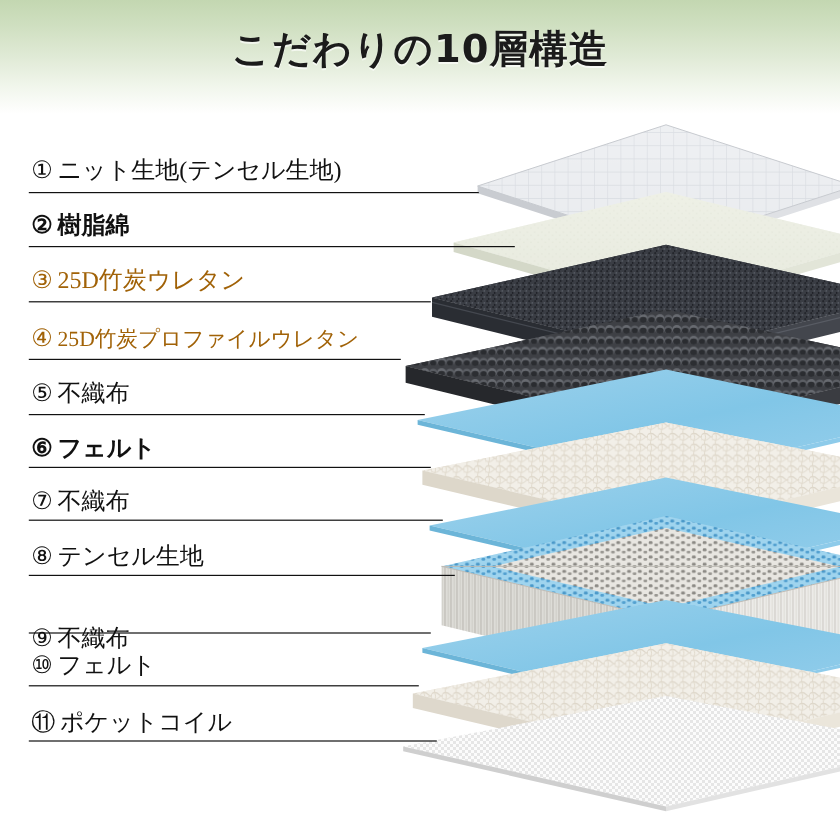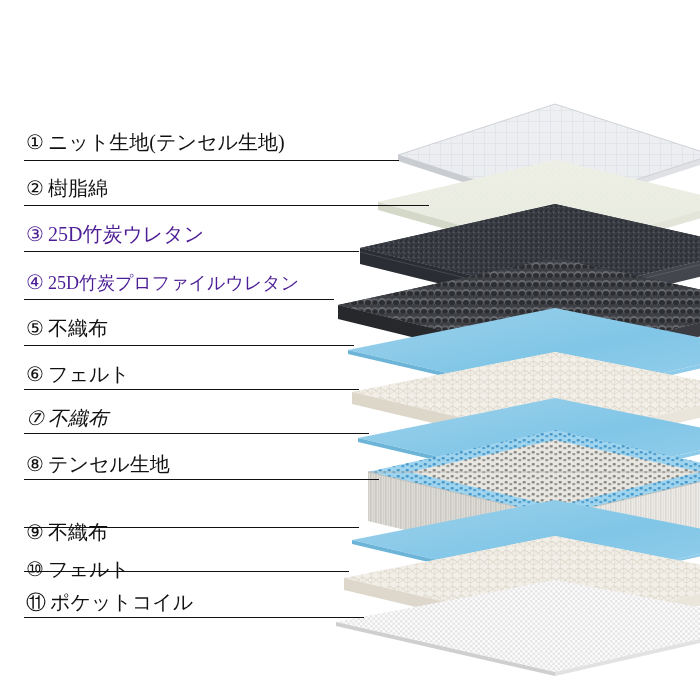--- a/index.html
+++ b/index.html
@@ -23,33 +23,36 @@
 
   
   .lbl{
     position:absolute;left:26px;
     font-family:"Liberation Serif","DejaVu Serif",serif;
     font-size:20px;color:#111;white-space:nowrap;
     line-height:24px;
   }
   .lbl .num{display:inline-block;margin-right:4px;font-size:20px;}
   .lbl.small{font-size:18px;}
-  .lbl.red{color:#4c1d95;}
+  .lbl.red{color:#a16207;}
   .rule{
     position:absolute;left:24px;height:0;border-top:1.4px solid #111;
   }
 
   
   #stack{position:absolute;left:0;top:0;width:700px;height:700px;}
 </style>
 </head>
 <body>
 
 <div id="stage">
 
+  <div id="header">
+    <div id="title">こだわりの10層構造</div>
+  </div>
 
   <div id="stack">
     <svg width="700" height="700" viewBox="0 0 700 700">
       <defs>
 
         <pattern id="pKnit" width="11" height="11" patternUnits="userSpaceOnUse">
           <rect width="11" height="11" fill="#eceef1"></rect>
           <path d="M0 0H11M0 0V11" stroke="#d2d6dc" stroke-width="1"></path>
         </pattern>
         <linearGradient id="gKnit" x1="0" y1="0" x2="0" y2="1">
@@ -206,35 +209,35 @@
         <polygon points="336,622 555,580 774,622 555,672" fill="#ffffff" opacity="0.25"></polygon>
         <polygon points="336,622 555,672 555,676 336,626" fill="#cfcfcf"></polygon>
         <polygon points="555,672 774,622 774,626 555,676" fill="#e2e2e2"></polygon>
       </g>
     </svg>
   </div>
 
   <div id="labels">
       <div class="lbl" style="top: 130px;"><span class="num">①</span><span>ニット生地(テンセル生地)</span></div>
       <div class="rule" style="top: 160px; width: 375px;"></div>
-      <div class="lbl" style="top: 176px;"><span class="num">②</span><span>樹脂綿</span></div>
+      <div class="lbl" style="top: 176px; font-weight: bold;"><span class="num">②</span><span>樹脂綿</span></div>
       <div class="rule" style="top: 205px; width: 405px;"></div>
       <div class="lbl red" style="top: 222px;"><span class="num">③</span><span>25D竹炭ウレタン</span></div>
       <div class="rule" style="top: 251px; width: 335px;"></div>
       <div class="lbl small red" style="top: 270px;"><span class="num">④</span><span>25D竹炭プロファイルウレタン</span></div>
       <div class="rule" style="top: 299px; width: 310px;"></div>
       <div class="lbl" style="top: 316px;"><span class="num">⑤</span><span>不織布</span></div>
       <div class="rule" style="top: 345px; width: 330px;"></div>
-      <div class="lbl" style="top: 362px;"><span class="num">⑥</span><span>フェルト</span></div>
+      <div class="lbl" style="top: 362px; font-weight: bold;"><span class="num">⑥</span><span>フェルト</span></div>
       <div class="rule" style="top: 389px; width: 335px;"></div>
-      <div class="lbl" style="top: 406px; font-style: italic;"><span class="num">⑦</span><span>不織布</span></div>
+      <div class="lbl" style="top: 406px;"><span class="num">⑦</span><span>不織布</span></div>
       <div class="rule" style="top: 433px; width: 345px;"></div>
       <div class="lbl" style="top: 452px;"><span class="num">⑧</span><span>テンセル生地</span></div>
       <div class="rule" style="top: 479px; width: 355px;"></div>
       <div class="lbl" style="top: 500px; margin-top: 20px;"><span class="num">⑨</span><span>不織布</span></div>
       <div class="rule" style="top: 527px; width: 335px;"></div>
-      <div class="lbl" style="top: 557px;"><span class="num">⑩</span><span>フェルト</span></div>
+      <div class="lbl" style="top: 543px;"><span class="num">⑩</span><span>フェルト</span></div>
       <div class="rule" style="top: 571px; width: 325px;"></div>
       <div class="lbl" style="top: 590px;"><span class="num">⑪</span><span>ポケットコイル</span></div>
       <div class="rule" style="top: 617px; width: 340px;"></div>
     </div>
 
 </div>
 
 </body></html>

